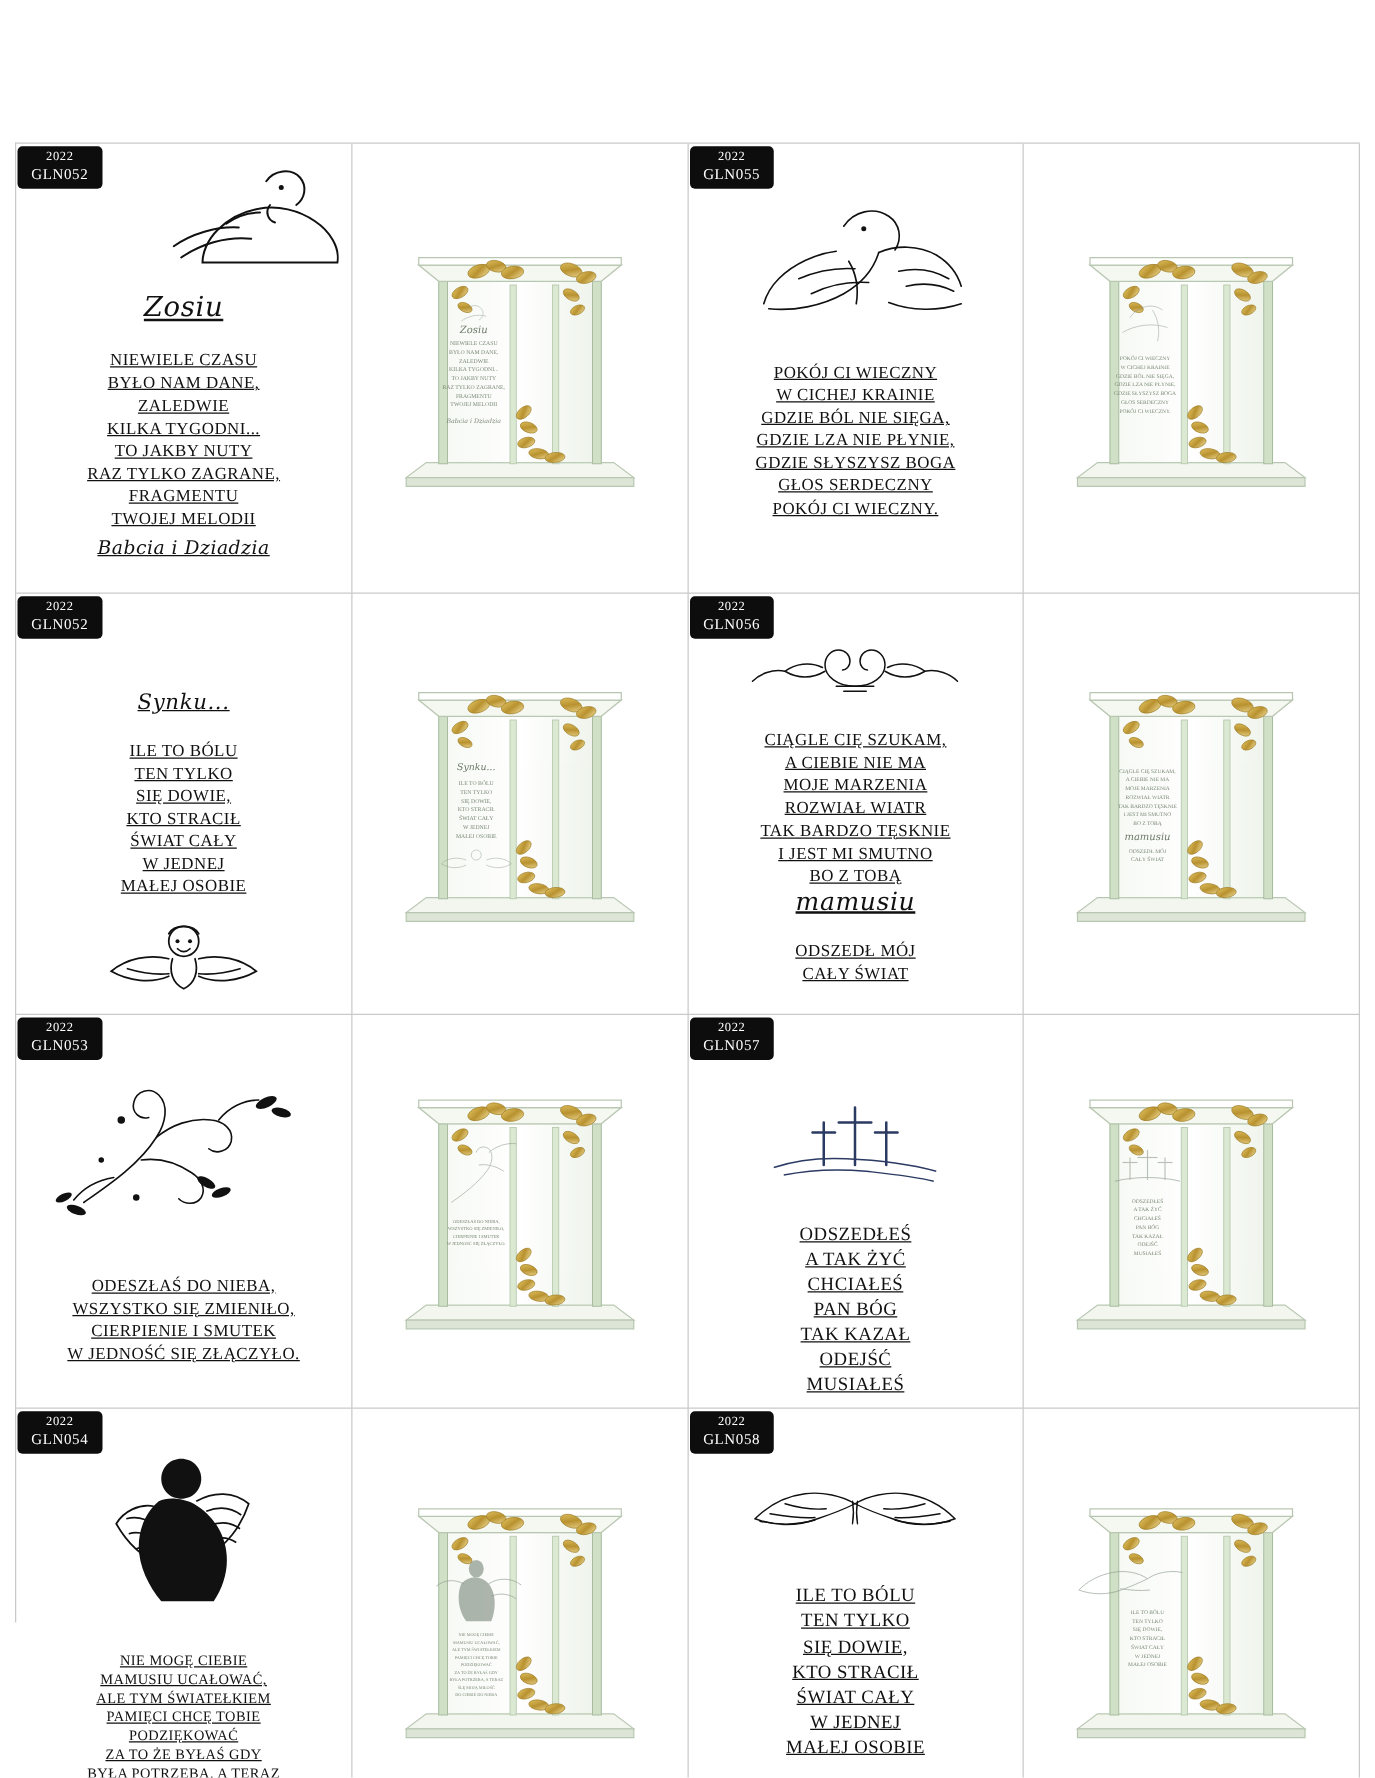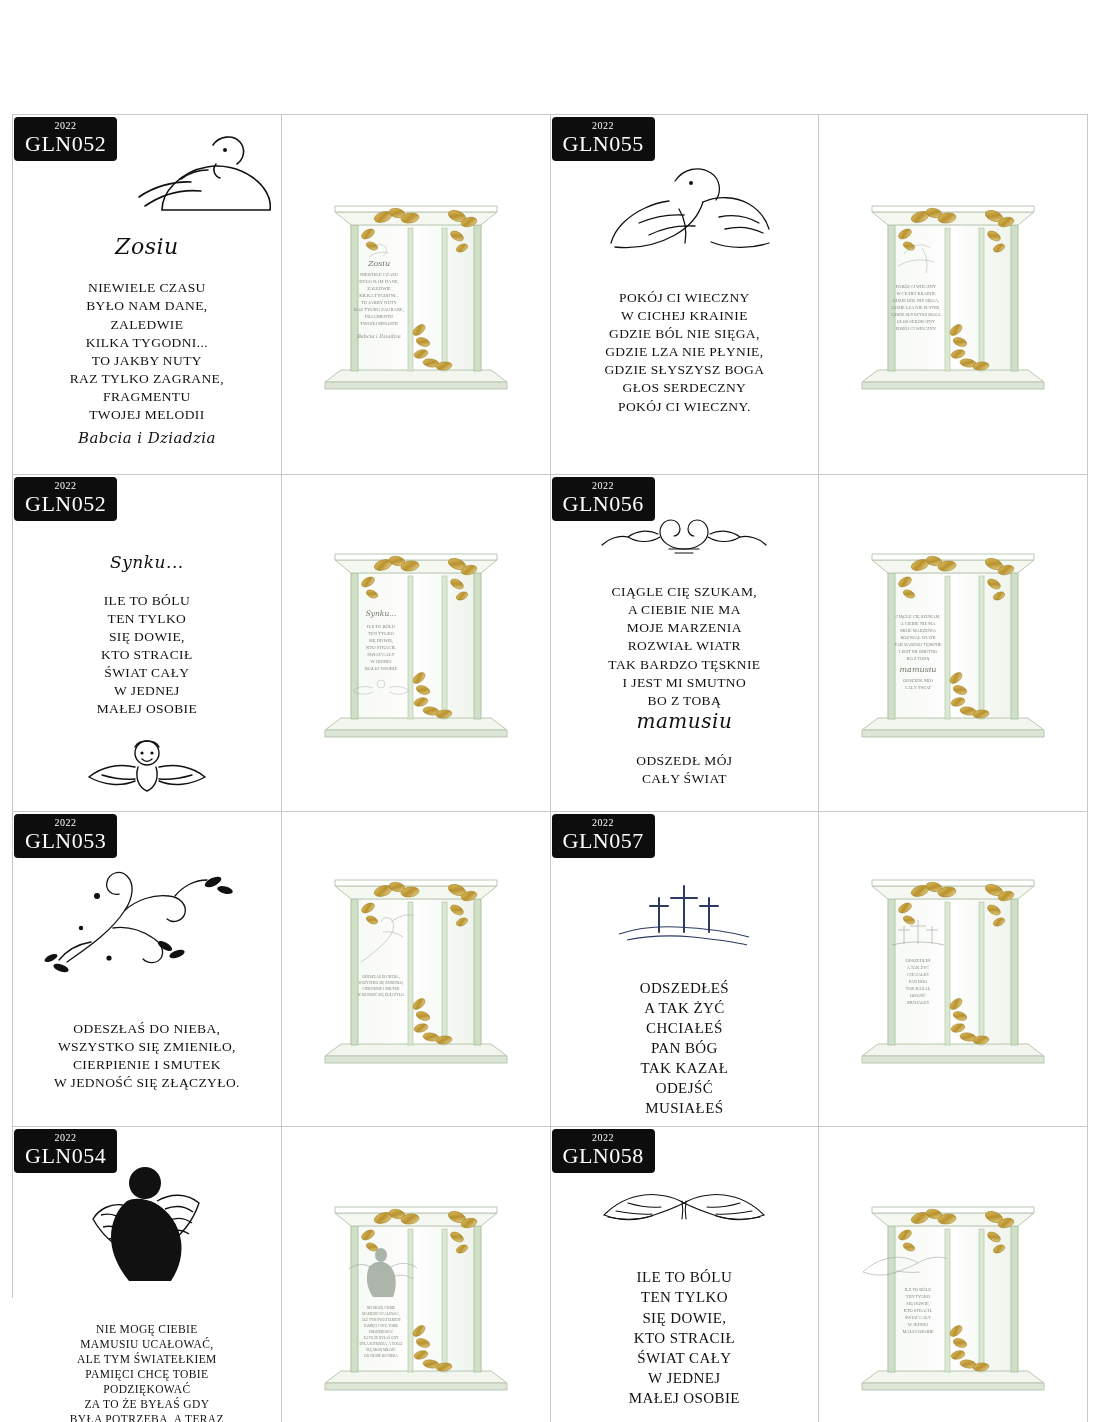--- a/index.html
+++ b/index.html
@@ -24,20 +24,21 @@
     grid-template-columns: 1fr 1fr;
     grid-template-rows: repeat(4, 1fr);
     border-top: 1px solid #c9c9c9;
     border-left: 1px solid #c9c9c9;
     box-sizing: border-box;
   }
   .pair {
     display: grid;
     grid-template-columns: 1fr 1fr;
     box-sizing: border-box;
+    text-decoration: underline;
   }
   .cell {
     border-right: 1px solid #c9c9c9;
     border-bottom: 1px solid #c9c9c9;
     box-sizing: border-box;
     position: relative;
     overflow: hidden;
   }
   .design-cell {
     display: flex;
@@ -66,21 +67,21 @@
     box-shadow: 0 0 0 1px #0d0d0d;
   }
   .code-badge .year {
     display: block;
     font-size: 10px;
     letter-spacing: 0.5px;
     margin-bottom: 2px;
   }
   .code-badge .code {
     display: block;
-    font-size: 22px;
+    font-size: 12px;
     letter-spacing: 0.5px;
     font-family: "Liberation Serif", serif;
   }
 
   
   .inscription {
     text-align: center;
     font-size: 13.5px;
     line-height: 1.34;
     letter-spacing: 0.4px;

